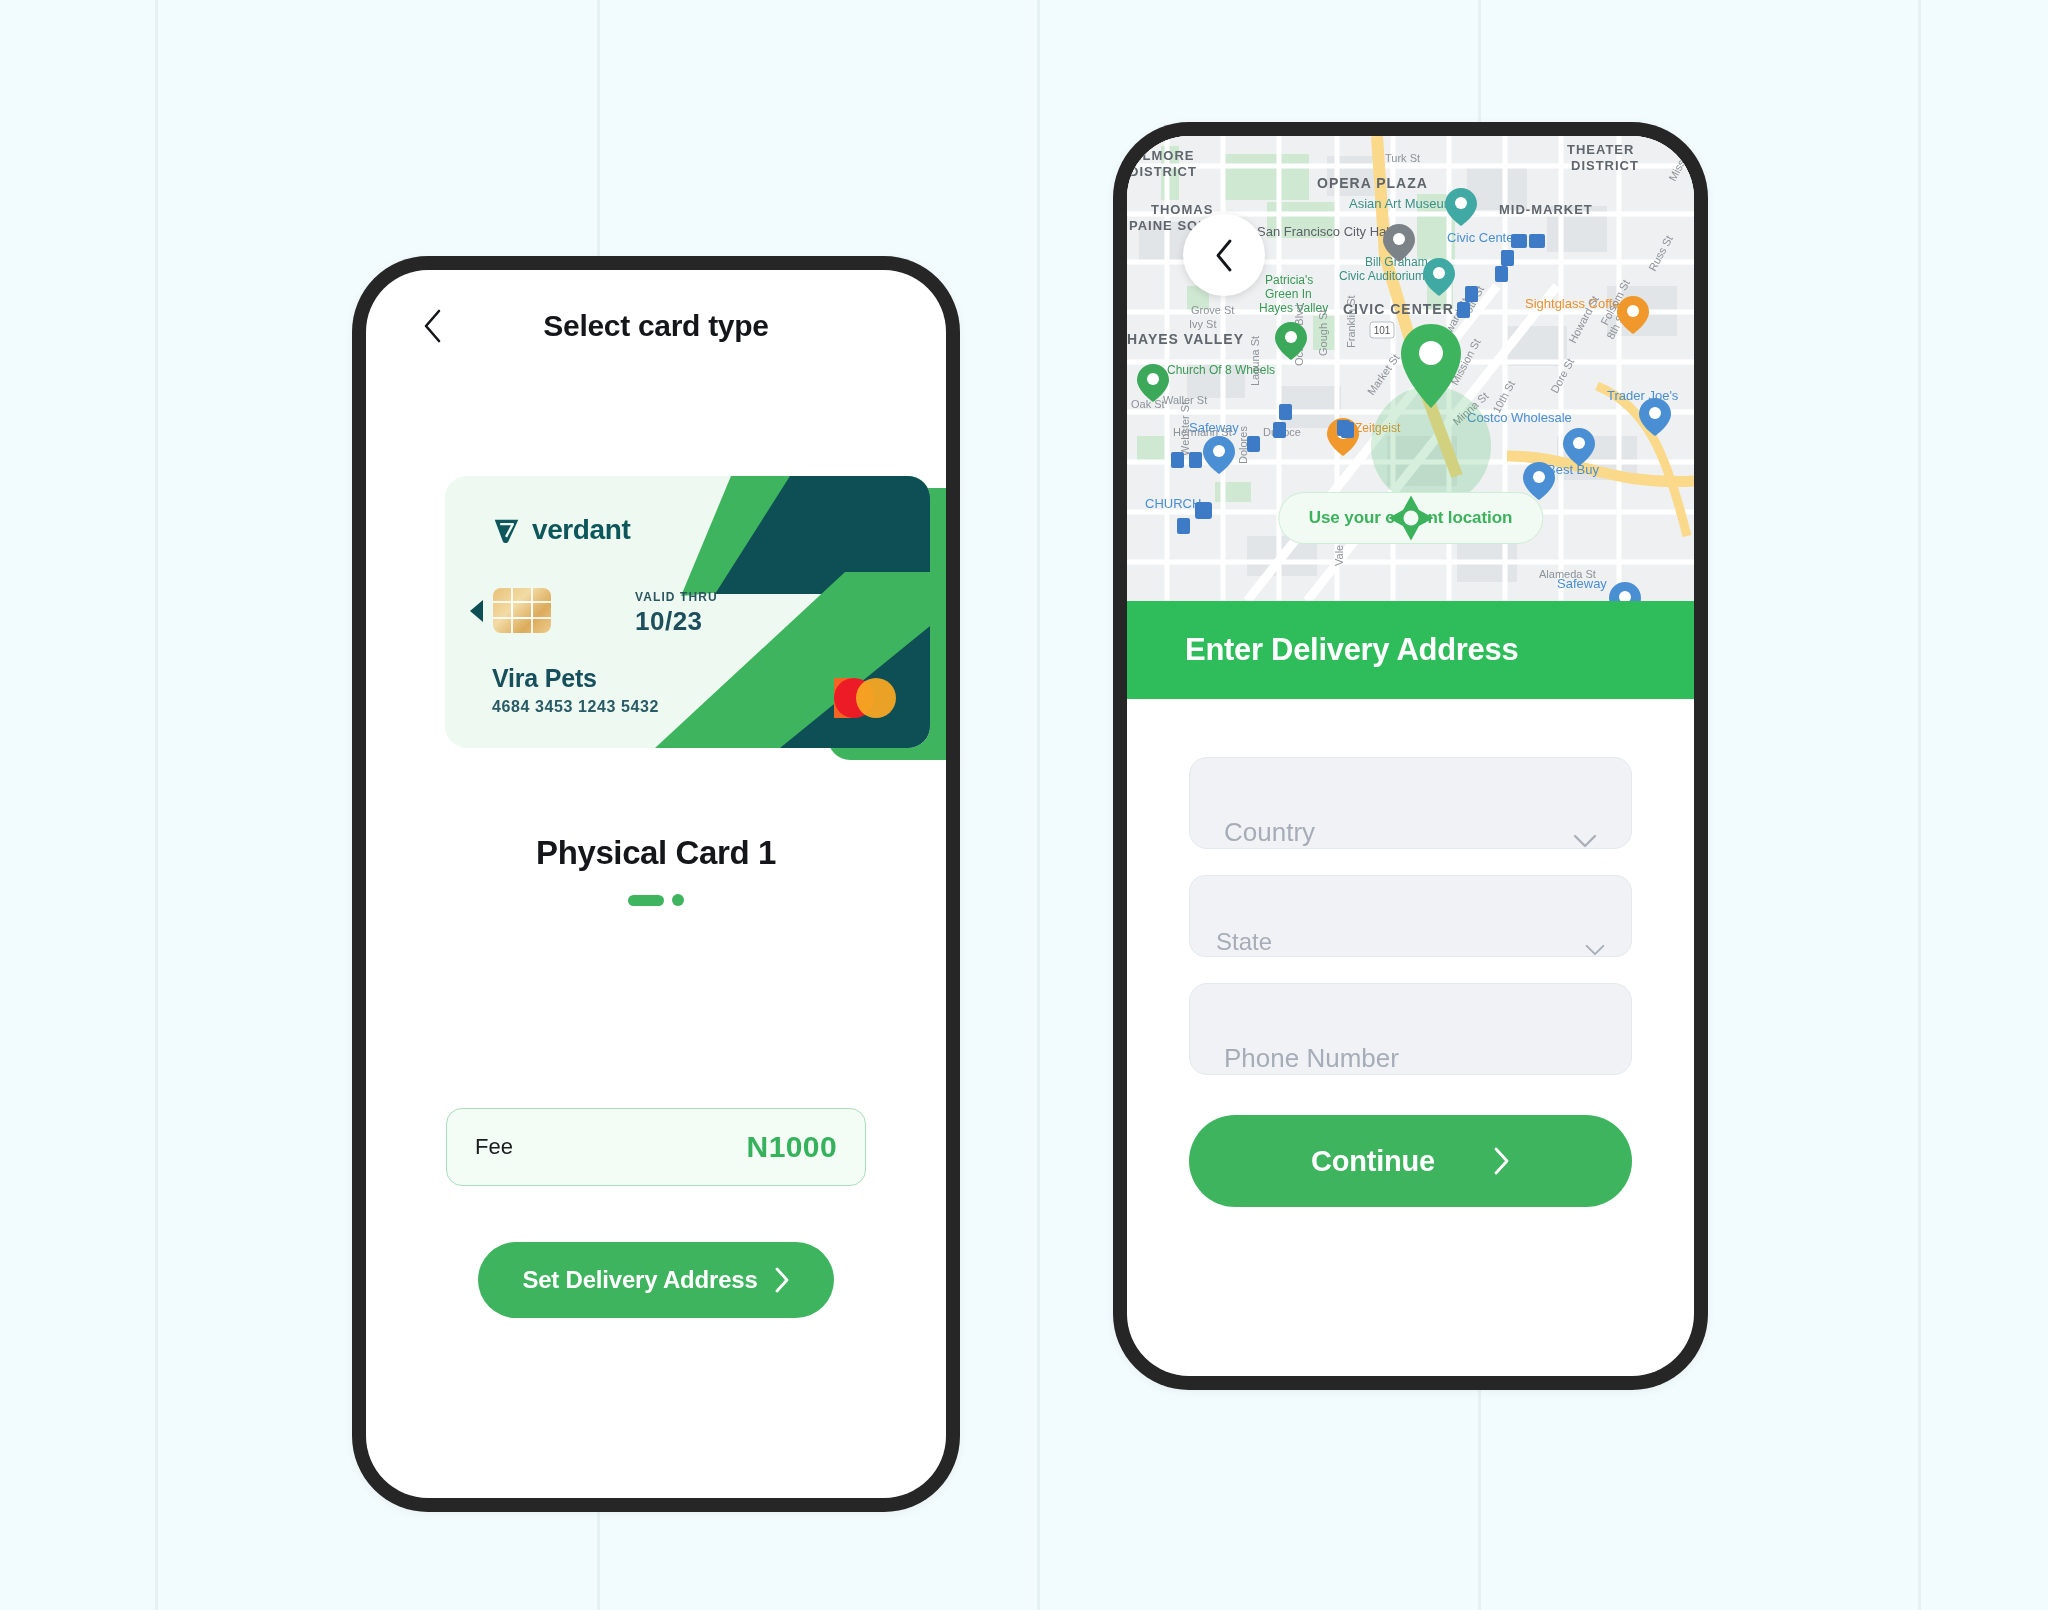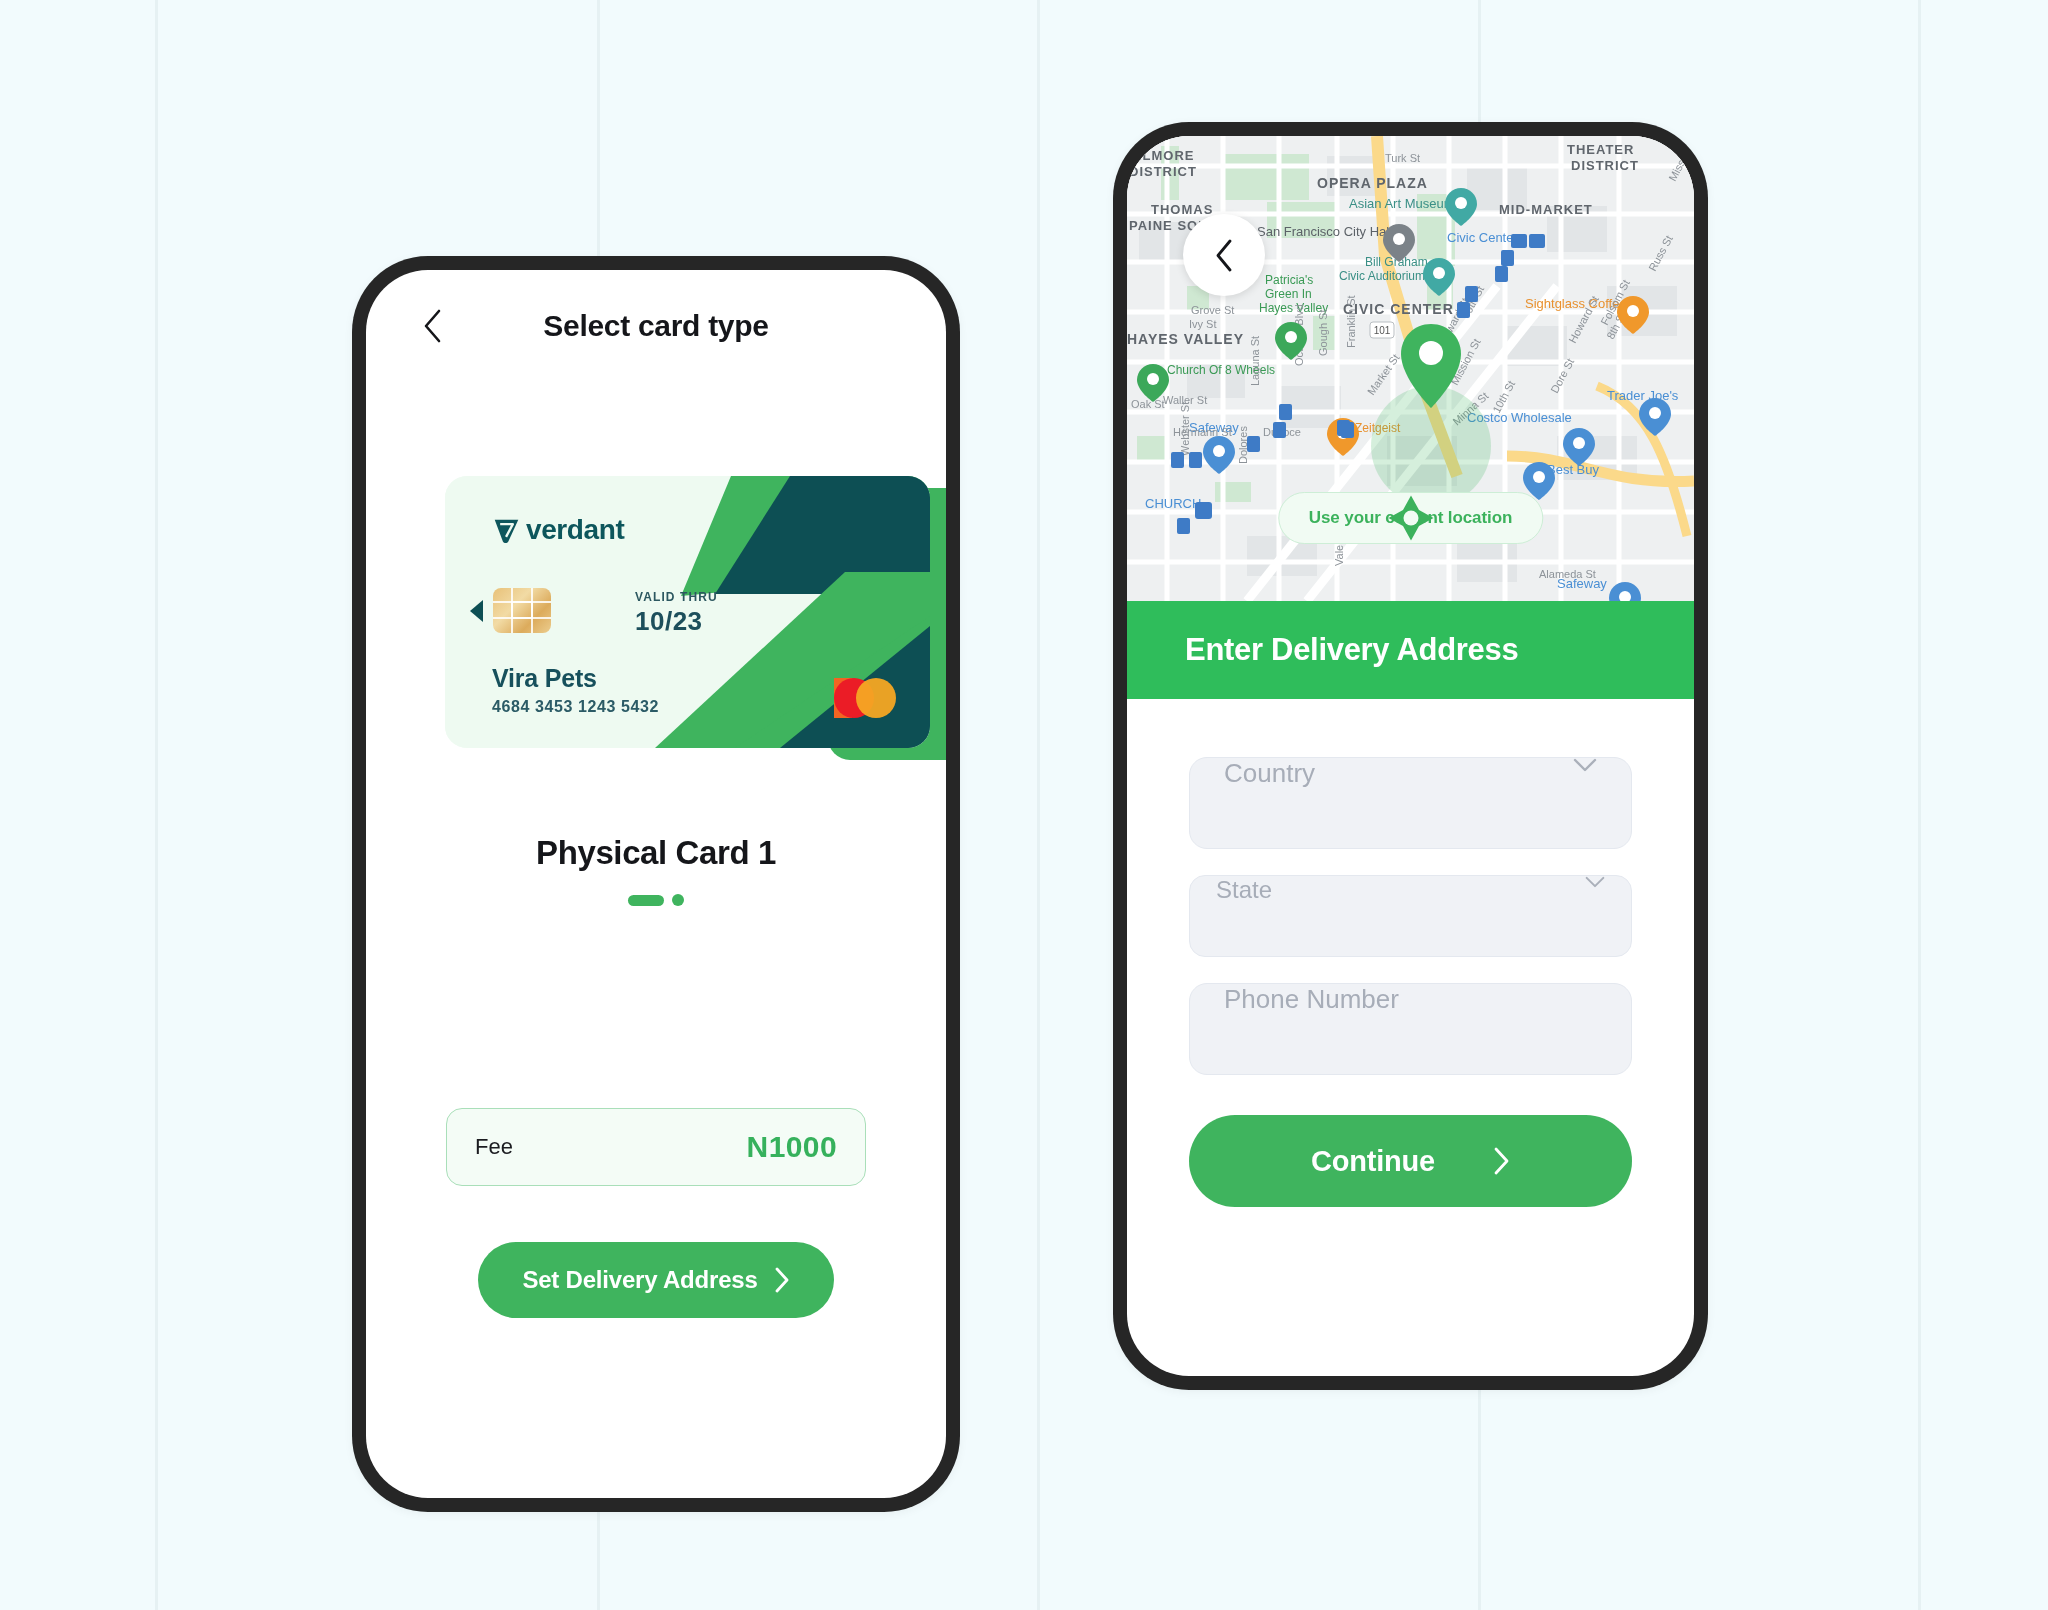--- a/index.html
+++ b/index.html
@@ -80,21 +80,21 @@
     position:absolute;
     left:79px; top:0;
     width:485px; height:272px;
     border-radius:22px;
     background:#eefaf1;
     overflow:hidden;
   }
   .card-art { position:absolute; inset:0; }
   .card-logo {
     position:absolute; left:47px; top:38px;
-    display:flex; align-items:center; gap:5px;
+    display:flex; align-items:center; gap:11px;
     z-index:3;
   }
   .card-logo .mark { width:29px; height:29px; }
   .card-logo .word {
     font-size:28px; font-weight:700; color:#0d565c;
     letter-spacing:-.4px;
   }
   .card-arrow-left {
     position:absolute; left:25px; top:124px; z-index:4;
     width:0;height:0;
@@ -223,21 +223,21 @@
     padding:16px 58px;
   }
   .green-header-title { font-size:31px;font-weight:700;color:#fff;letter-spacing:-.3px; }
 
   .form { padding:58px 62px 0 62px; }
   .field {
     background:#f0f2f6;
     border:1.5px solid #e4e8ef;
     border-radius:18px;
     height:92px;
-    display:flex;align-items:flex-start;justify-content:space-between;
+    display:flex;align-items:flex-end;justify-content:space-between;
     padding:0 34px;
     margin-bottom:26px;
     cursor:text;
   }
   .field.sm { height:82px; border-radius:16px; padding:0 26px; margin-bottom:0; }
   .field-ph { font-size:26px;color:#a7adb8;font-weight:400; }
   .field.sm .field-ph { font-size:24px; }
   .chev { width:24px;height:14px; flex:0 0 auto; }
   .chev.sm { width:20px;height:12px; }
   .row { display:flex; gap:37px; margin-bottom:26px; }

